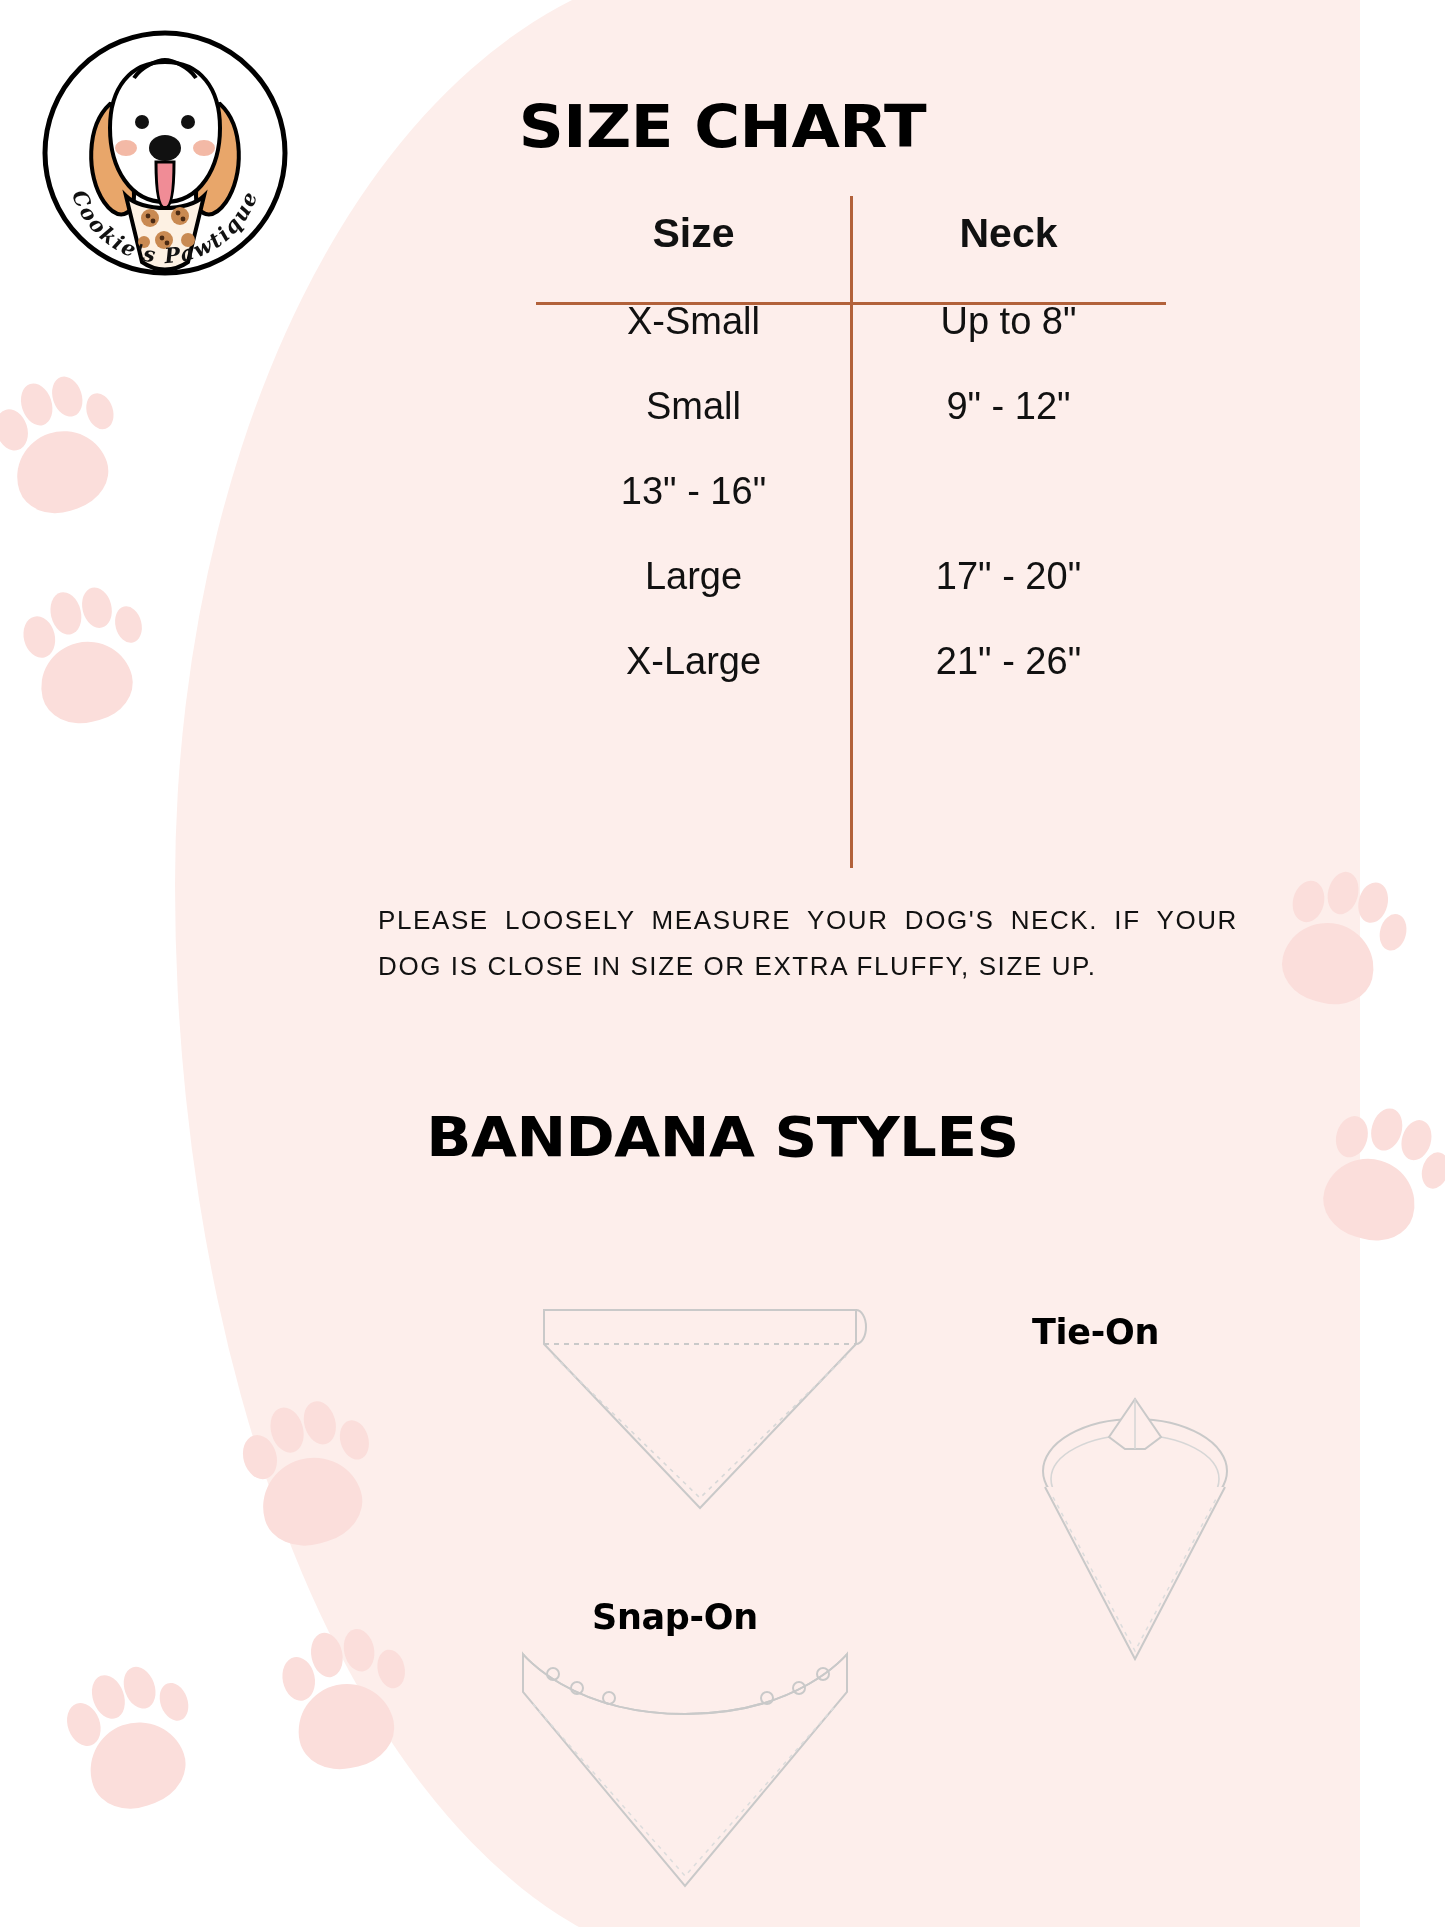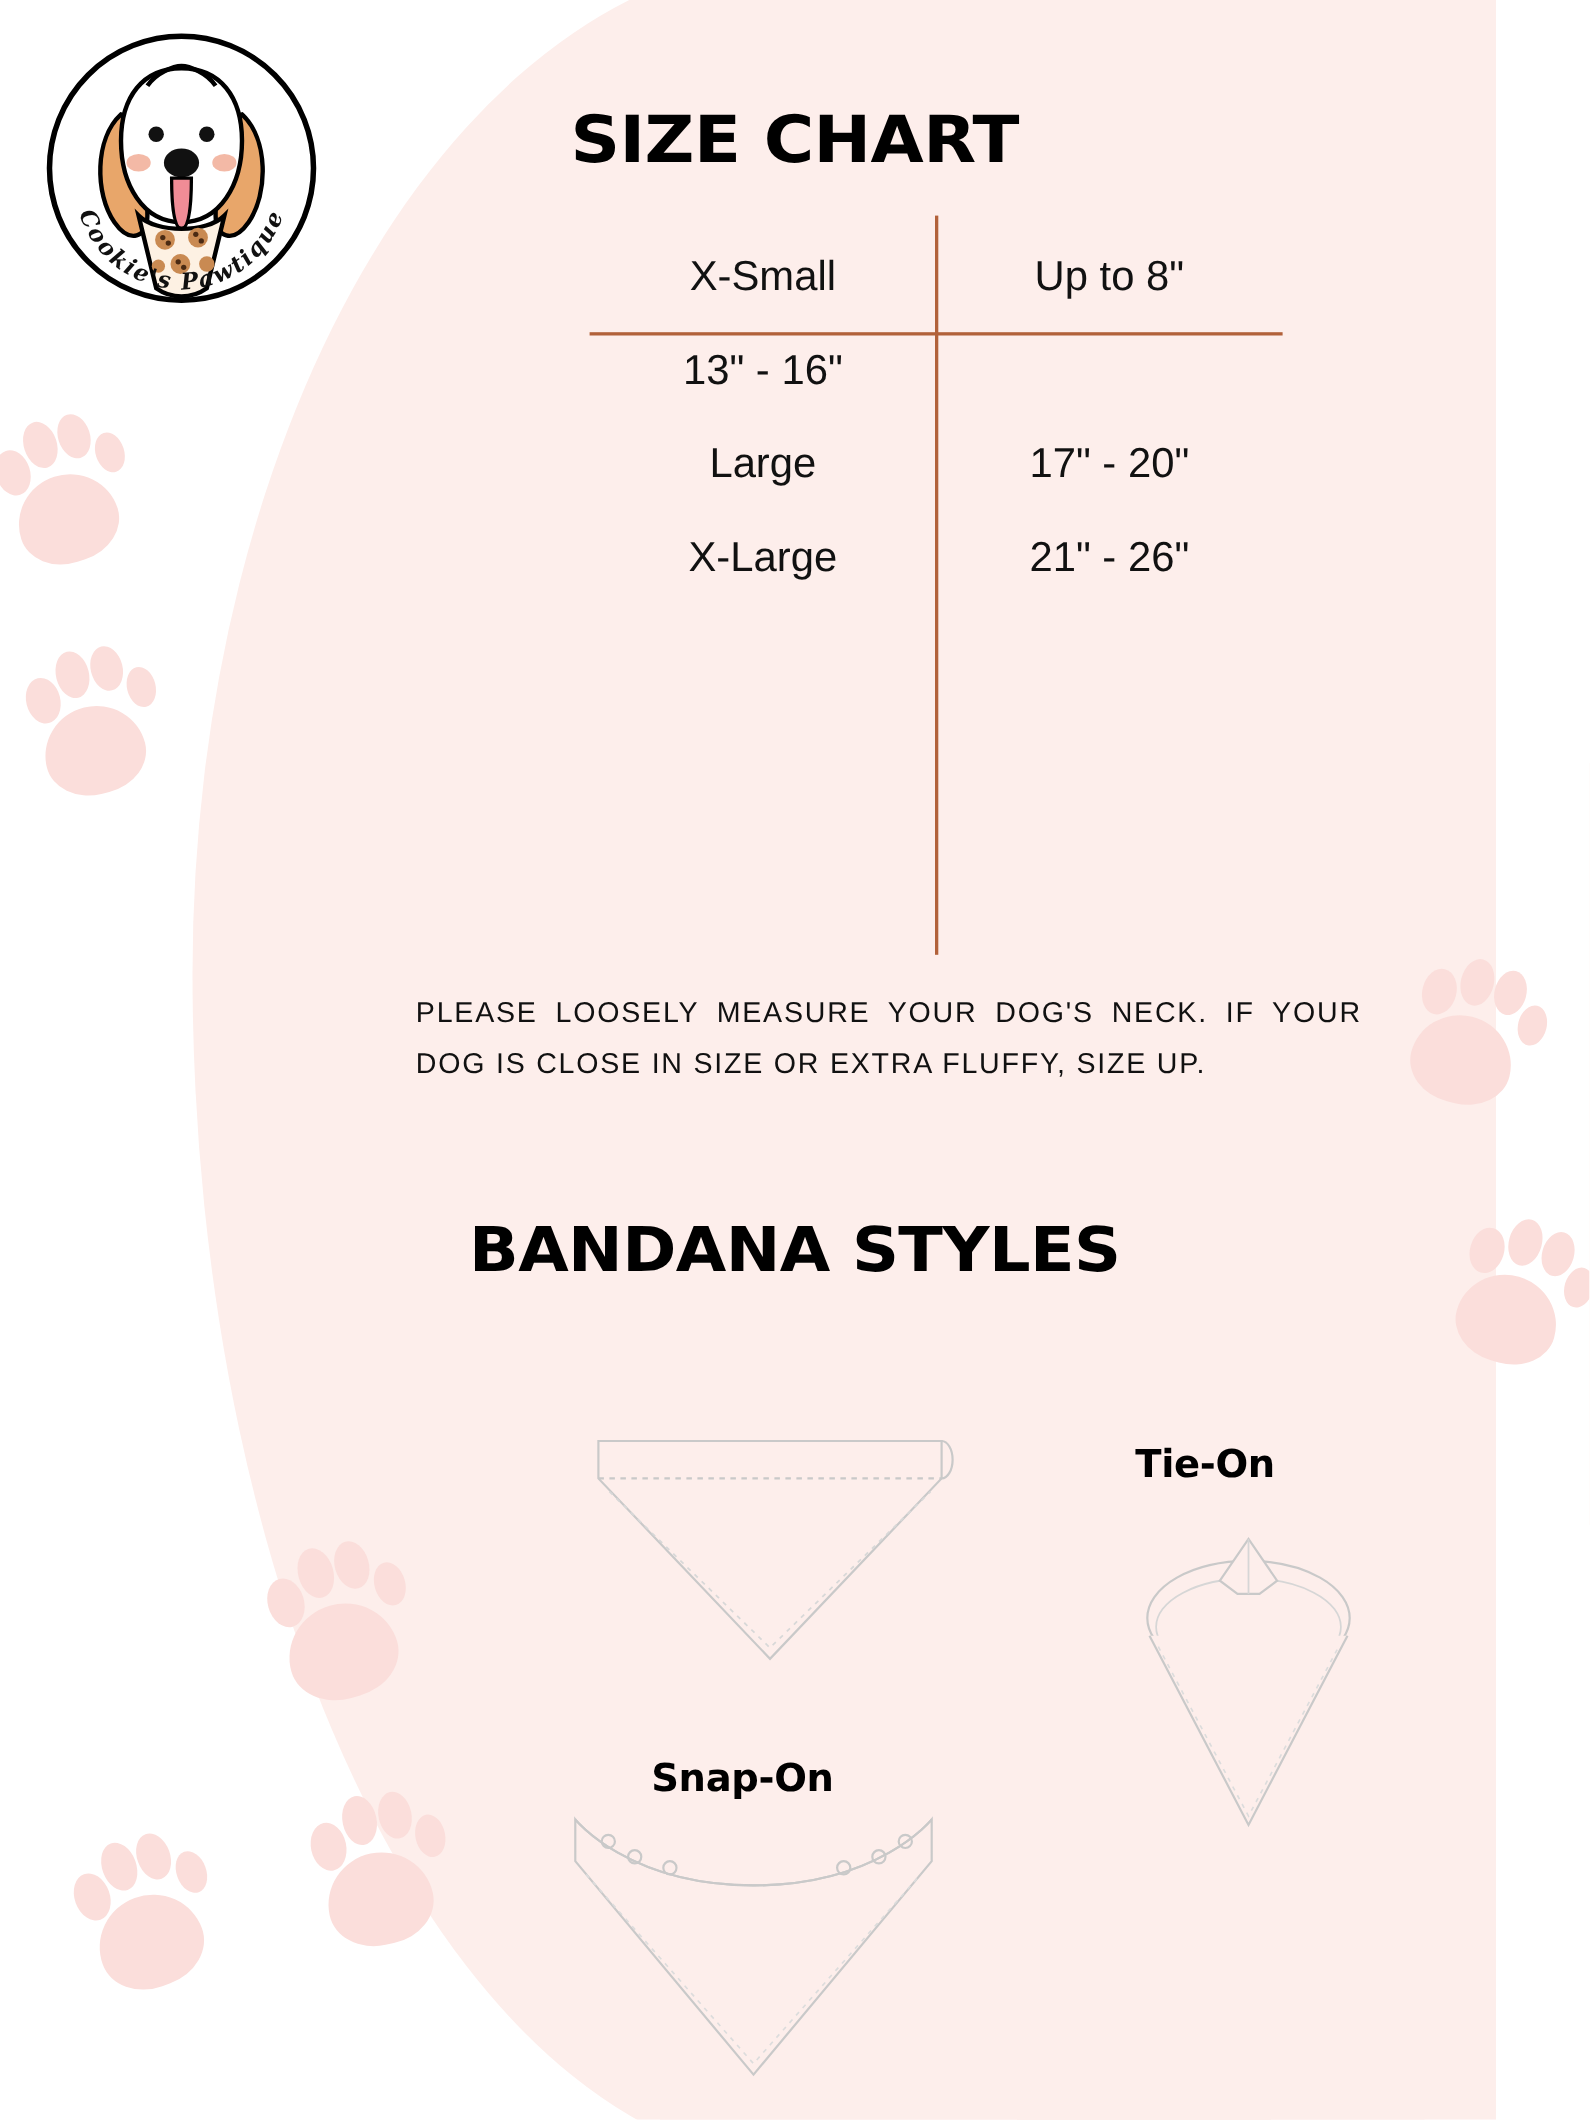--- a/index.html
+++ b/index.html
@@ -268,24 +268,32 @@
   </div>
 
   <div class="content">
 
     <div class="h-title" id="size-chart-title">SIZE CHART</div>
 
     <div class="hrule"></div>
     <div class="vrule"></div>
 
     <div class="size-table">
+      <div class="row head">
+        <div class="cell">Size</div>
+        <div class="cell">Neck</div>
+      </div>
       <div class="body">
         <div class="row">
           <div class="cell">X-Small</div>
           <div class="cell">Up to 8"</div>
+        </div>
+        <div class="row">
+          <div class="cell">Small</div>
+          <div class="cell">9" - 12"</div>
         </div>
         <div class="row">
           <div class="cell">13" - 16"</div>
         </div>
         <div class="row">
           <div class="cell">Large</div>
           <div class="cell">17" - 20"</div>
         </div>
         <div class="row">
           <div class="cell">X-Large</div>

